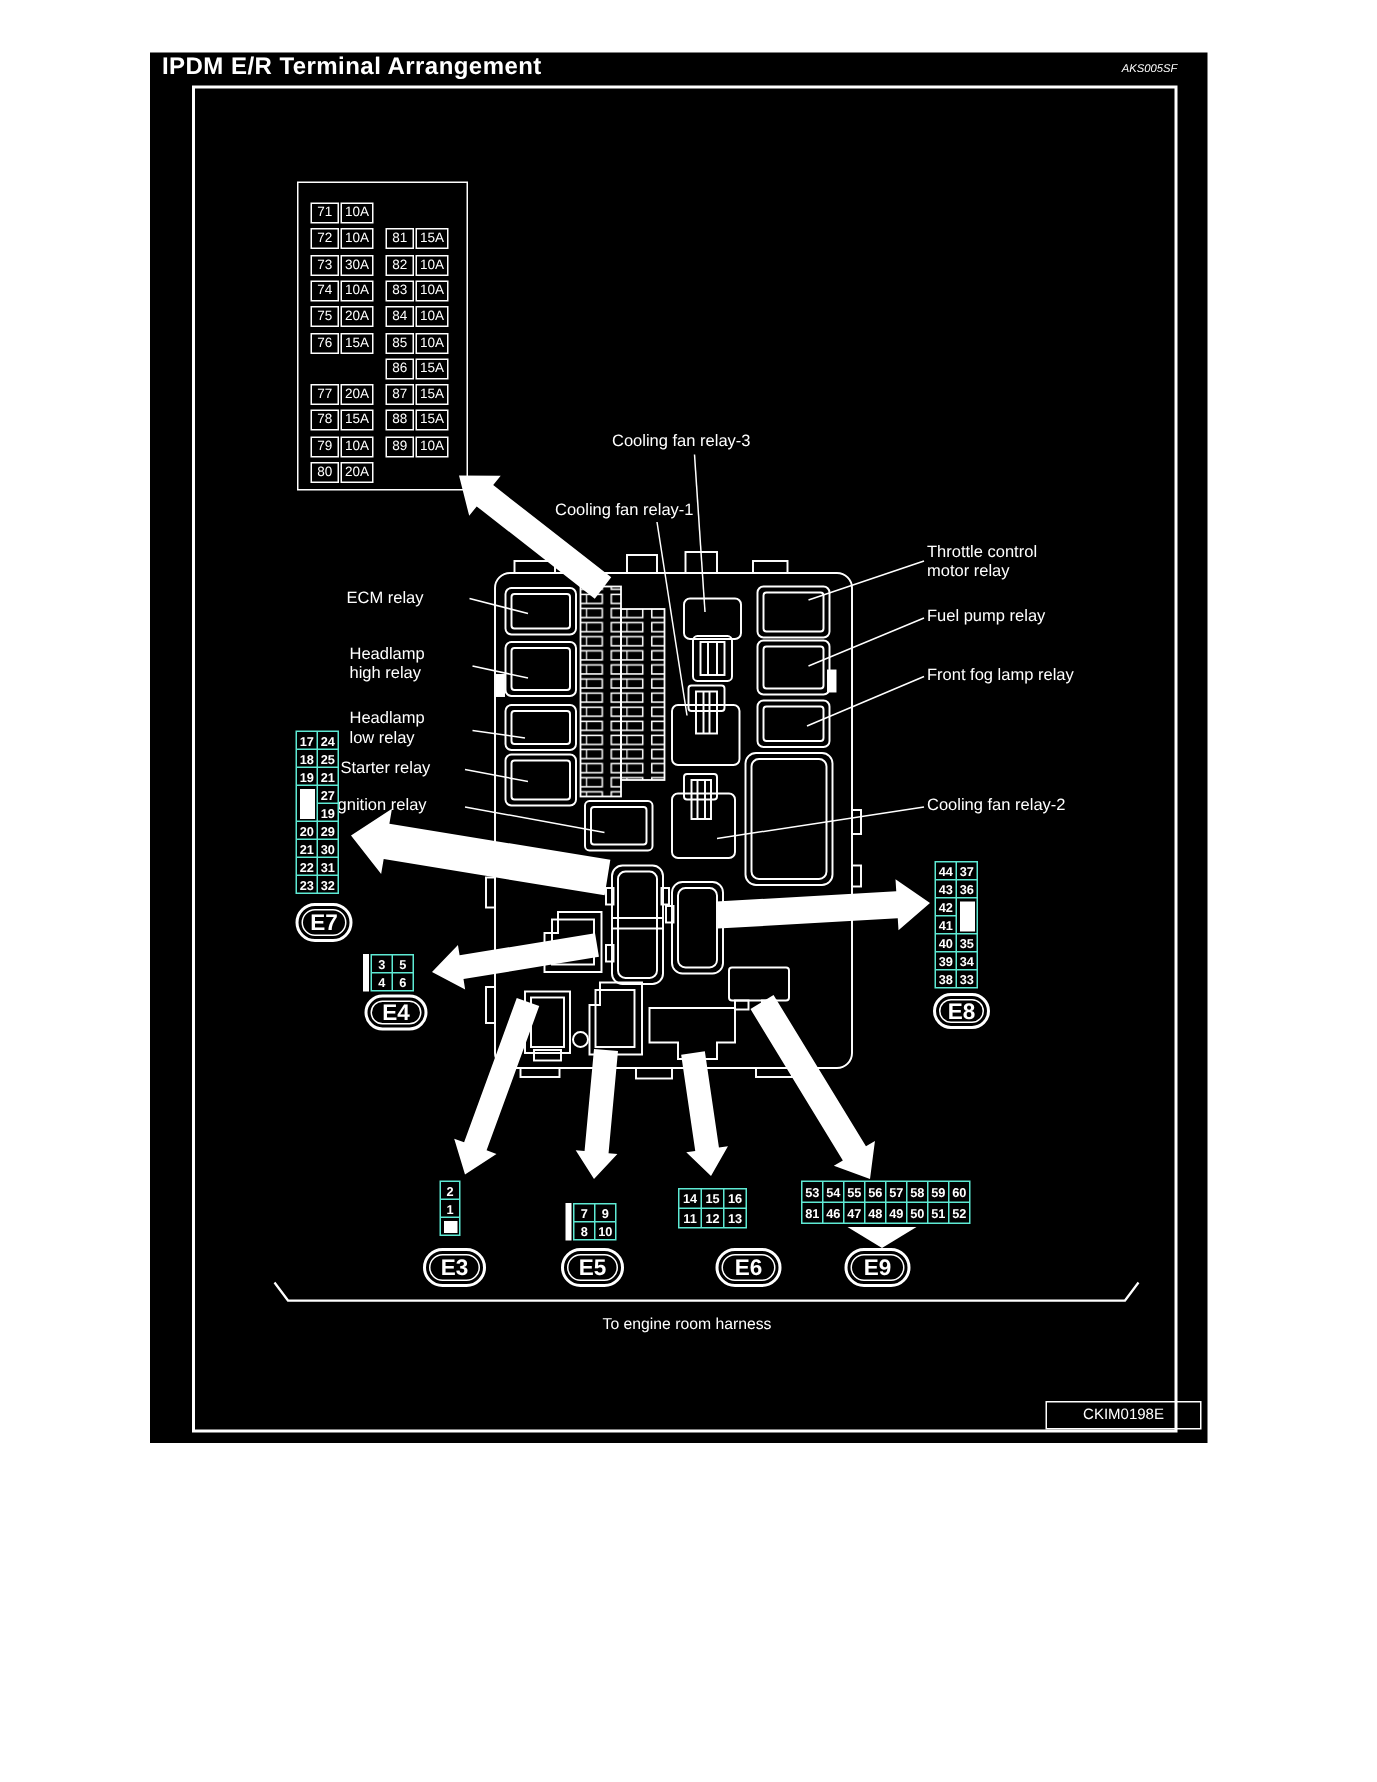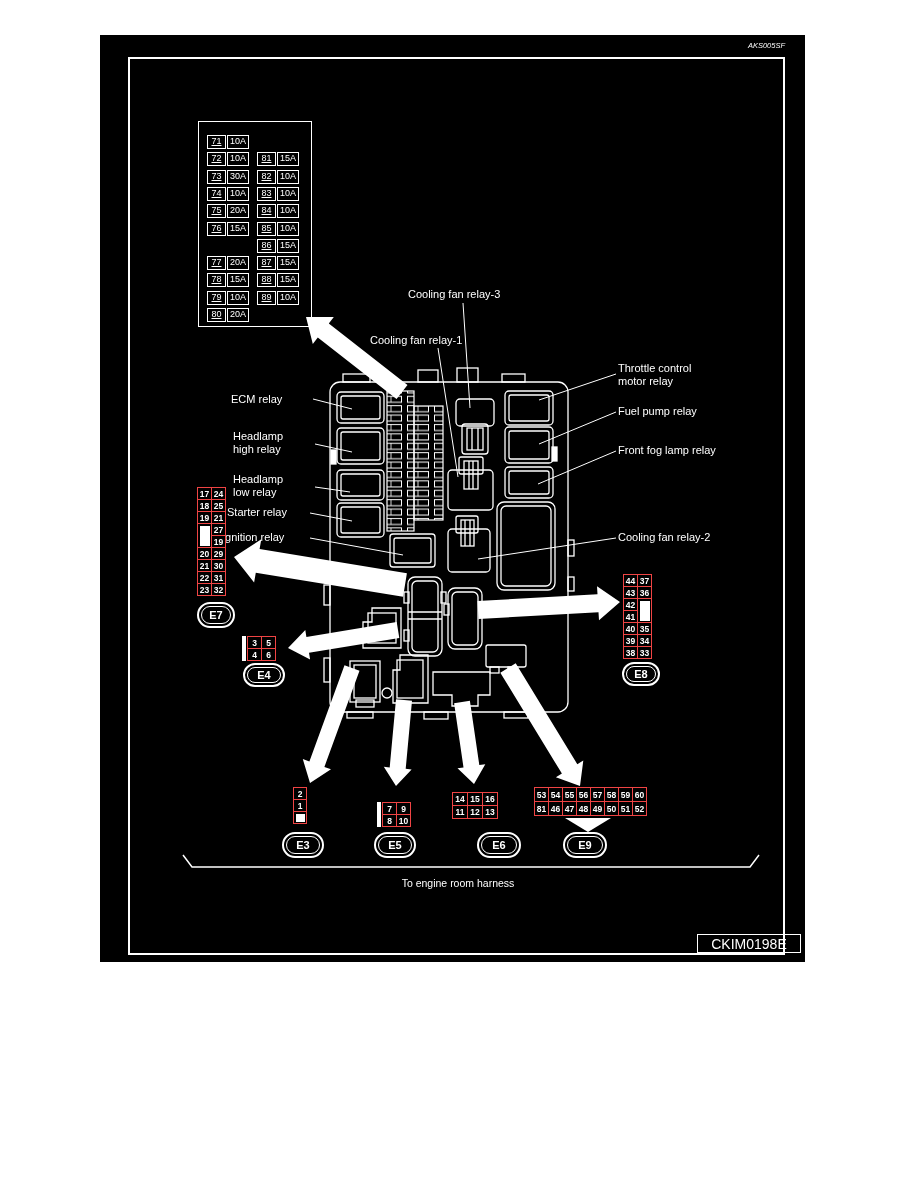--- a/index.html
+++ b/index.html
@@ -5,44 +5,44 @@
   html,body{margin:0;padding:0;background:#fff;}
   #page{position:relative;width:918px;height:1188px;background:#fff;overflow:hidden;
         font-family:"Liberation Sans",sans-serif;}
   #panel{position:absolute;left:100px;top:35px;width:705px;height:927px;background:#000;}
   #frame{position:absolute;left:128px;top:57px;width:657px;height:898px;
          border:2px solid #fff;box-sizing:border-box;}
   .abs{position:absolute;}
   #title{left:108px;top:36px;color:#fff;font-weight:bold;font-size:16px;letter-spacing:.3px;}
   #doccode{left:700px;top:41px;width:85px;color:#fff;font-style:italic;font-size:7.5px;text-align:right;}
   #figcode{left:697px;top:934px;width:104px;height:19px;border:1.5px solid #fff;box-sizing:border-box;
-           color:#fff;font-size:14px;display:flex;align-items:center;justify-content:center;}
+           color:#fff;font-size:10px;display:flex;align-items:center;justify-content:center;}
   #harness-note{left:358px;top:877px;width:200px;text-align:center;color:#fff;font-size:10.5px;}
   
   #fusebox{left:198px;top:121px;width:114px;height:206px;border:1.5px solid #fff;box-sizing:border-box;}
   .fuse{position:absolute;display:flex;}
   .fid,.famp{box-sizing:border-box;height:14px;border:1px solid #fff;color:#fff;font-size:9px;
              line-height:11px;text-align:center;}
-  .fid{width:19px;margin-right:1px;text-decoration:underline;}
+  .fid{width:19px;margin-right:1px;}
   .famp{width:22px;}
   
   .mlabel{position:absolute;color:#fff;font-size:11px;line-height:13px;white-space:pre-line;}
   .r{}
   
-  .ctable{position:absolute;display:grid;background:#ef4444;gap:1px;padding:1px;}
+  .ctable{position:absolute;display:grid;background:#5eead4;gap:1px;padding:1px;}
   .ctable .c{background:#000;color:#fff;font-weight:600;font-size:8.5px;
              display:flex;align-items:center;justify-content:center;}
   .blockcell{background:#000;position:relative;}
   .blockcell::after{content:"";position:absolute;left:1.5px;right:1.5px;top:1.5px;bottom:1.5px;background:#fff;}
   .strip{position:absolute;background:#fff;}
   
   .oval{position:absolute;border:2px solid #fff;border-radius:999px;padding:2px;background:#000;box-sizing:border-box;}
   .oval .inner{border:1.5px solid #fff;border-radius:999px;width:100%;height:100%;box-sizing:border-box;
                display:flex;align-items:center;justify-content:center;color:#fff;
-               font-weight:bold;font-size:11px;}
+               font-weight:bold;font-size:15px;}
   svg{position:absolute;left:0;top:0;pointer-events:none;}
 </style>
 </head>
 <body>
 
 <div id="page">
   <div id="panel"></div>
 
   <svg width="918" height="1188" viewBox="0 0 918 1188">
     <defs>
@@ -174,20 +174,21 @@
       <polygon points="396,699.3 389.7,767.4 383.8,766.8 396,786 411.6,769.4 405.7,768.8 412,700.7"></polygon>
       <polygon points="454.1,703.2 463.5,767.4 457.5,768.2 474,784 485.3,764.2 479.3,765 469.9,700.8"></polygon>
       <polygon points="500.3,672.7 561.9,773.6 555.9,777.2 580,786 583.3,760.6 577.3,764.2 515.7,663.3"></polygon>
       <polygon points="565,818 611,818 588,832"></polygon>
     </g>
 
     <polyline points="183,855 192,867 750,867 759,855" fill="none" stroke="#fff" stroke-width="1.5"></polyline>
   </svg>
 
   <div id="frame" class="abs"></div>
+  <div id="title" class="abs">IPDM E/R Terminal Arrangement</div>
   <div id="doccode" class="abs">AKS005SF</div>
   <div id="figcode" class="abs">CKIM0198E</div>
   <div id="harness-note" class="abs">To engine room harness</div>
 
   <div id="fusebox" class="abs"></div>
   <div class="fuse" style="left:207px;top:135px">
       <span class="fid">71</span>
       <span class="famp">10A</span>
     </div>
   <div class="fuse" style="left:207px;top:152px">

